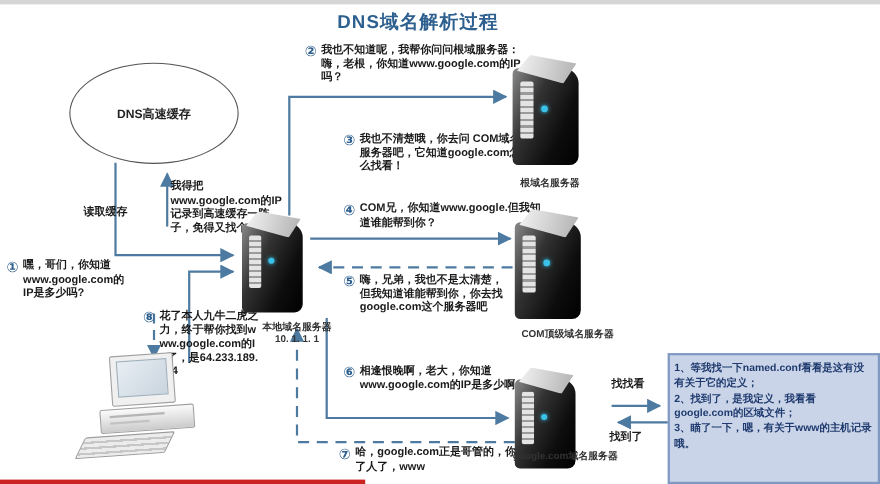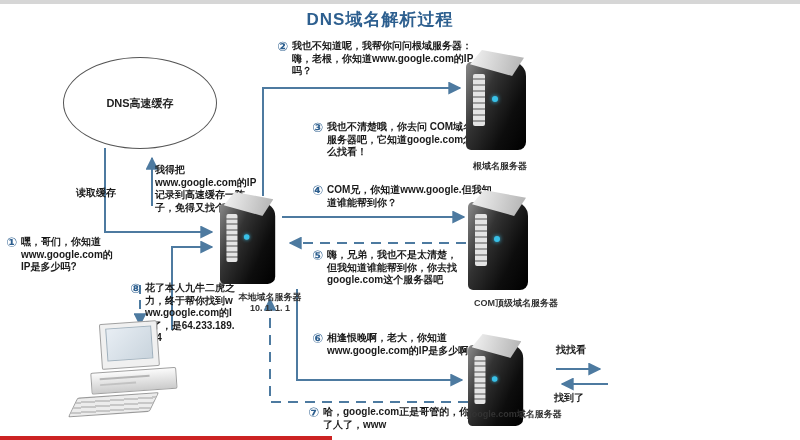--- a/index.html
+++ b/index.html
@@ -159,15 +159,20 @@
     <div class="case">
         <i></i>
         <b></b>
       </div>
     <div class="keyboard"></div>
   </div>
 
   <div class="note-sm" style="left:556px;top:344px;position:absolute;">找找看</div>
   <div class="note-sm" style="left:554px;top:392px;position:absolute;">找到了</div>
 
+  <div class="notebox">
+    <div>1、等我找一下named.conf看看是这有没有关于它的定义；</div>
+    <div>2、找到了，是我定义，我看看google.com的区域文件；</div>
+    <div>3、瞄了一下，嗯，有关于www的主机记录哦。</div>
+  </div>
 
   <div class="redstrip"></div>
 </div>
 
 </body></html>

